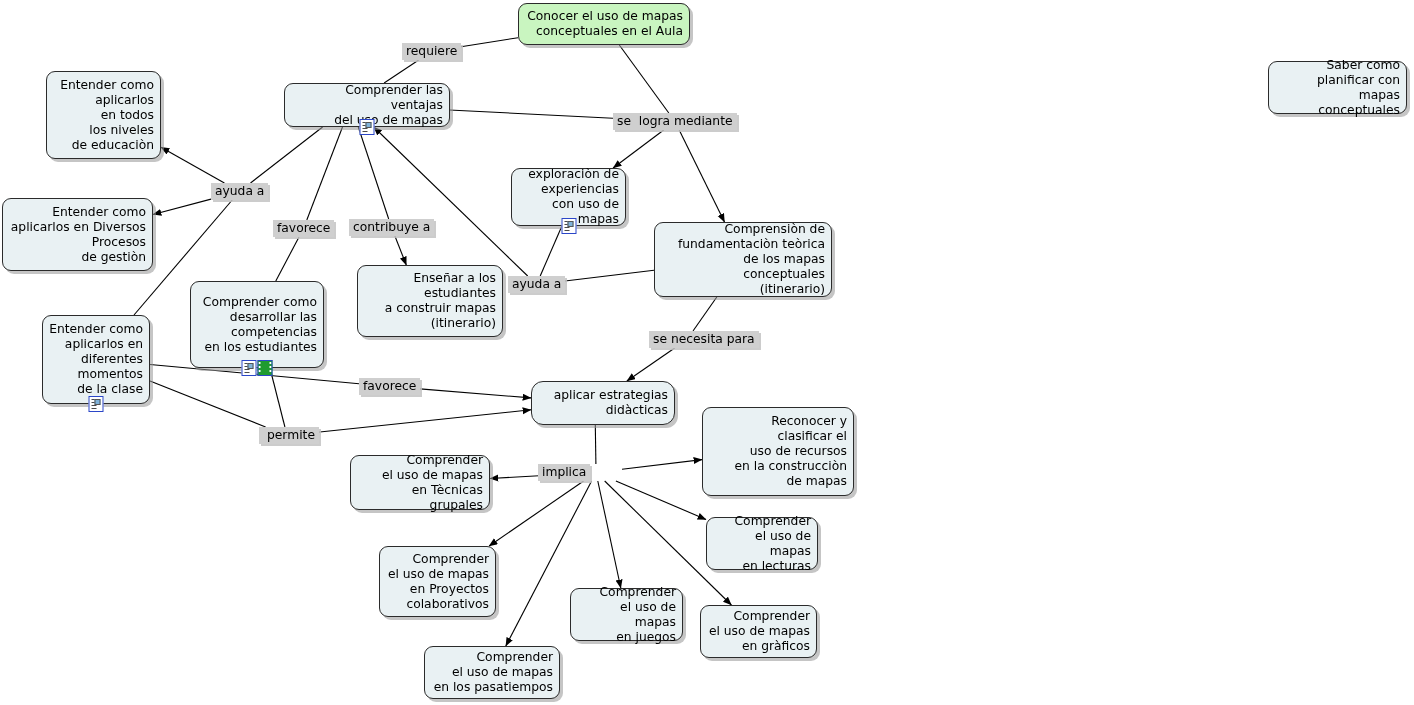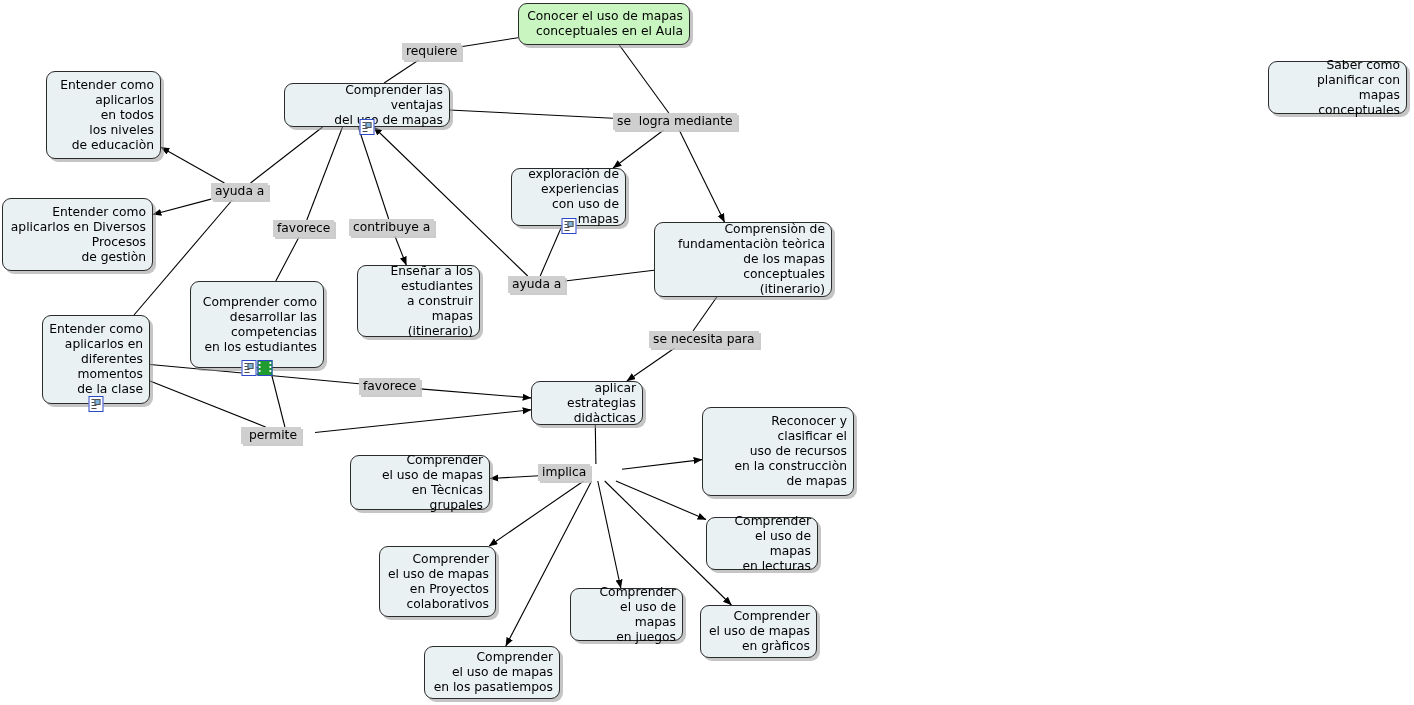--- a/index.html
+++ b/index.html
@@ -194,32 +194,32 @@
 de gestiòn</span></div>
       <div class="node" style="left: 42px; top: 315px; width: 108px; height: 89px;"><span class="label">Entender como
 aplicarlos  en
 diferentes
 momentos
 de la clase</span><div class="badges"><div class="badge doc"></div></div></div>
       <div class="node" style="left: 190px; top: 281px; width: 134px; height: 87px;"><span class="label">Comprender como
 desarrollar las
 competencias
 en los estudiantes</span><div class="badges"><div class="badge doc"></div><div class="badge film"></div></div></div>
-      <div class="node" style="left: 357px; top: 265px; width: 123px; height: 72px;"><span class="label">Enseñar a los
+      <div class="node" style="left: 357px; top: 265px; width: 146px; height: 72px;"><span class="label">Enseñar a los
 estudiantes
 a construir mapas
 (itinerario)</span></div>
       <div class="node" style="left: 511px; top: 168px; width: 115px; height: 58px;"><span class="label">exploraciòn de
 experiencias
 con uso de mapas</span><div class="badges"><div class="badge doc"></div></div></div>
       <div class="node" style="left: 654px; top: 222px; width: 178px; height: 75px;"><span class="label">Comprensiòn de
 fundamentaciòn teòrica
 de los mapas conceptuales
 (itinerario)</span></div>
-      <div class="node" style="left: 531px; top: 381px; width: 112px; height: 44px;"><span class="label">aplicar estrategias
+      <div class="node" style="left: 531px; top: 381px; width: 144px; height: 44px; border-radius: 12px;"><span class="label">aplicar estrategias
 didàcticas</span></div>
       <div class="node" style="left: 702px; top: 407px; width: 152px; height: 89px;"><span class="label">Reconocer y
 clasificar el
 uso de recursos
 en la construcciòn
 de mapas</span></div>
       <div class="node" style="left: 350px; top: 455px; width: 140px; height: 55px;"><span class="label">Comprender
 el uso de mapas
 en Tècnicas grupales</span></div>
       <div class="node" style="left: 706px; top: 517px; width: 112px; height: 53px;"><span class="label">Comprender
@@ -244,16 +244,16 @@
     </div>
   <div id="labels-layer">
       <div class="linklabel" style="left: 402px; top: 43px;">requiere</div>
       <div class="linklabel" style="left: 613px; top: 113px;">se  logra mediante</div>
       <div class="linklabel" style="left: 211px; top: 183px;">ayuda a</div>
       <div class="linklabel" style="left: 273px; top: 220px;">favorece</div>
       <div class="linklabel" style="left: 349px; top: 219px;">contribuye a</div>
       <div class="linklabel" style="left: 508px; top: 276px;">ayuda a</div>
       <div class="linklabel" style="left: 632px; top: 331px; margin-left: 17px;">se necesita para</div>
       <div class="linklabel" style="left: 359px; top: 378px;">favorece</div>
-      <div class="linklabel" style="left: 241px; top: 427px; padding-left: 8px;">permite</div>
+      <div class="linklabel" style="left: 259px; top: 427px; padding-left: 8px;">permite</div>
       <div class="linklabel" style="left: 538px; top: 464px;">implica</div>
     </div>
 </div>
 
 </body></html>

